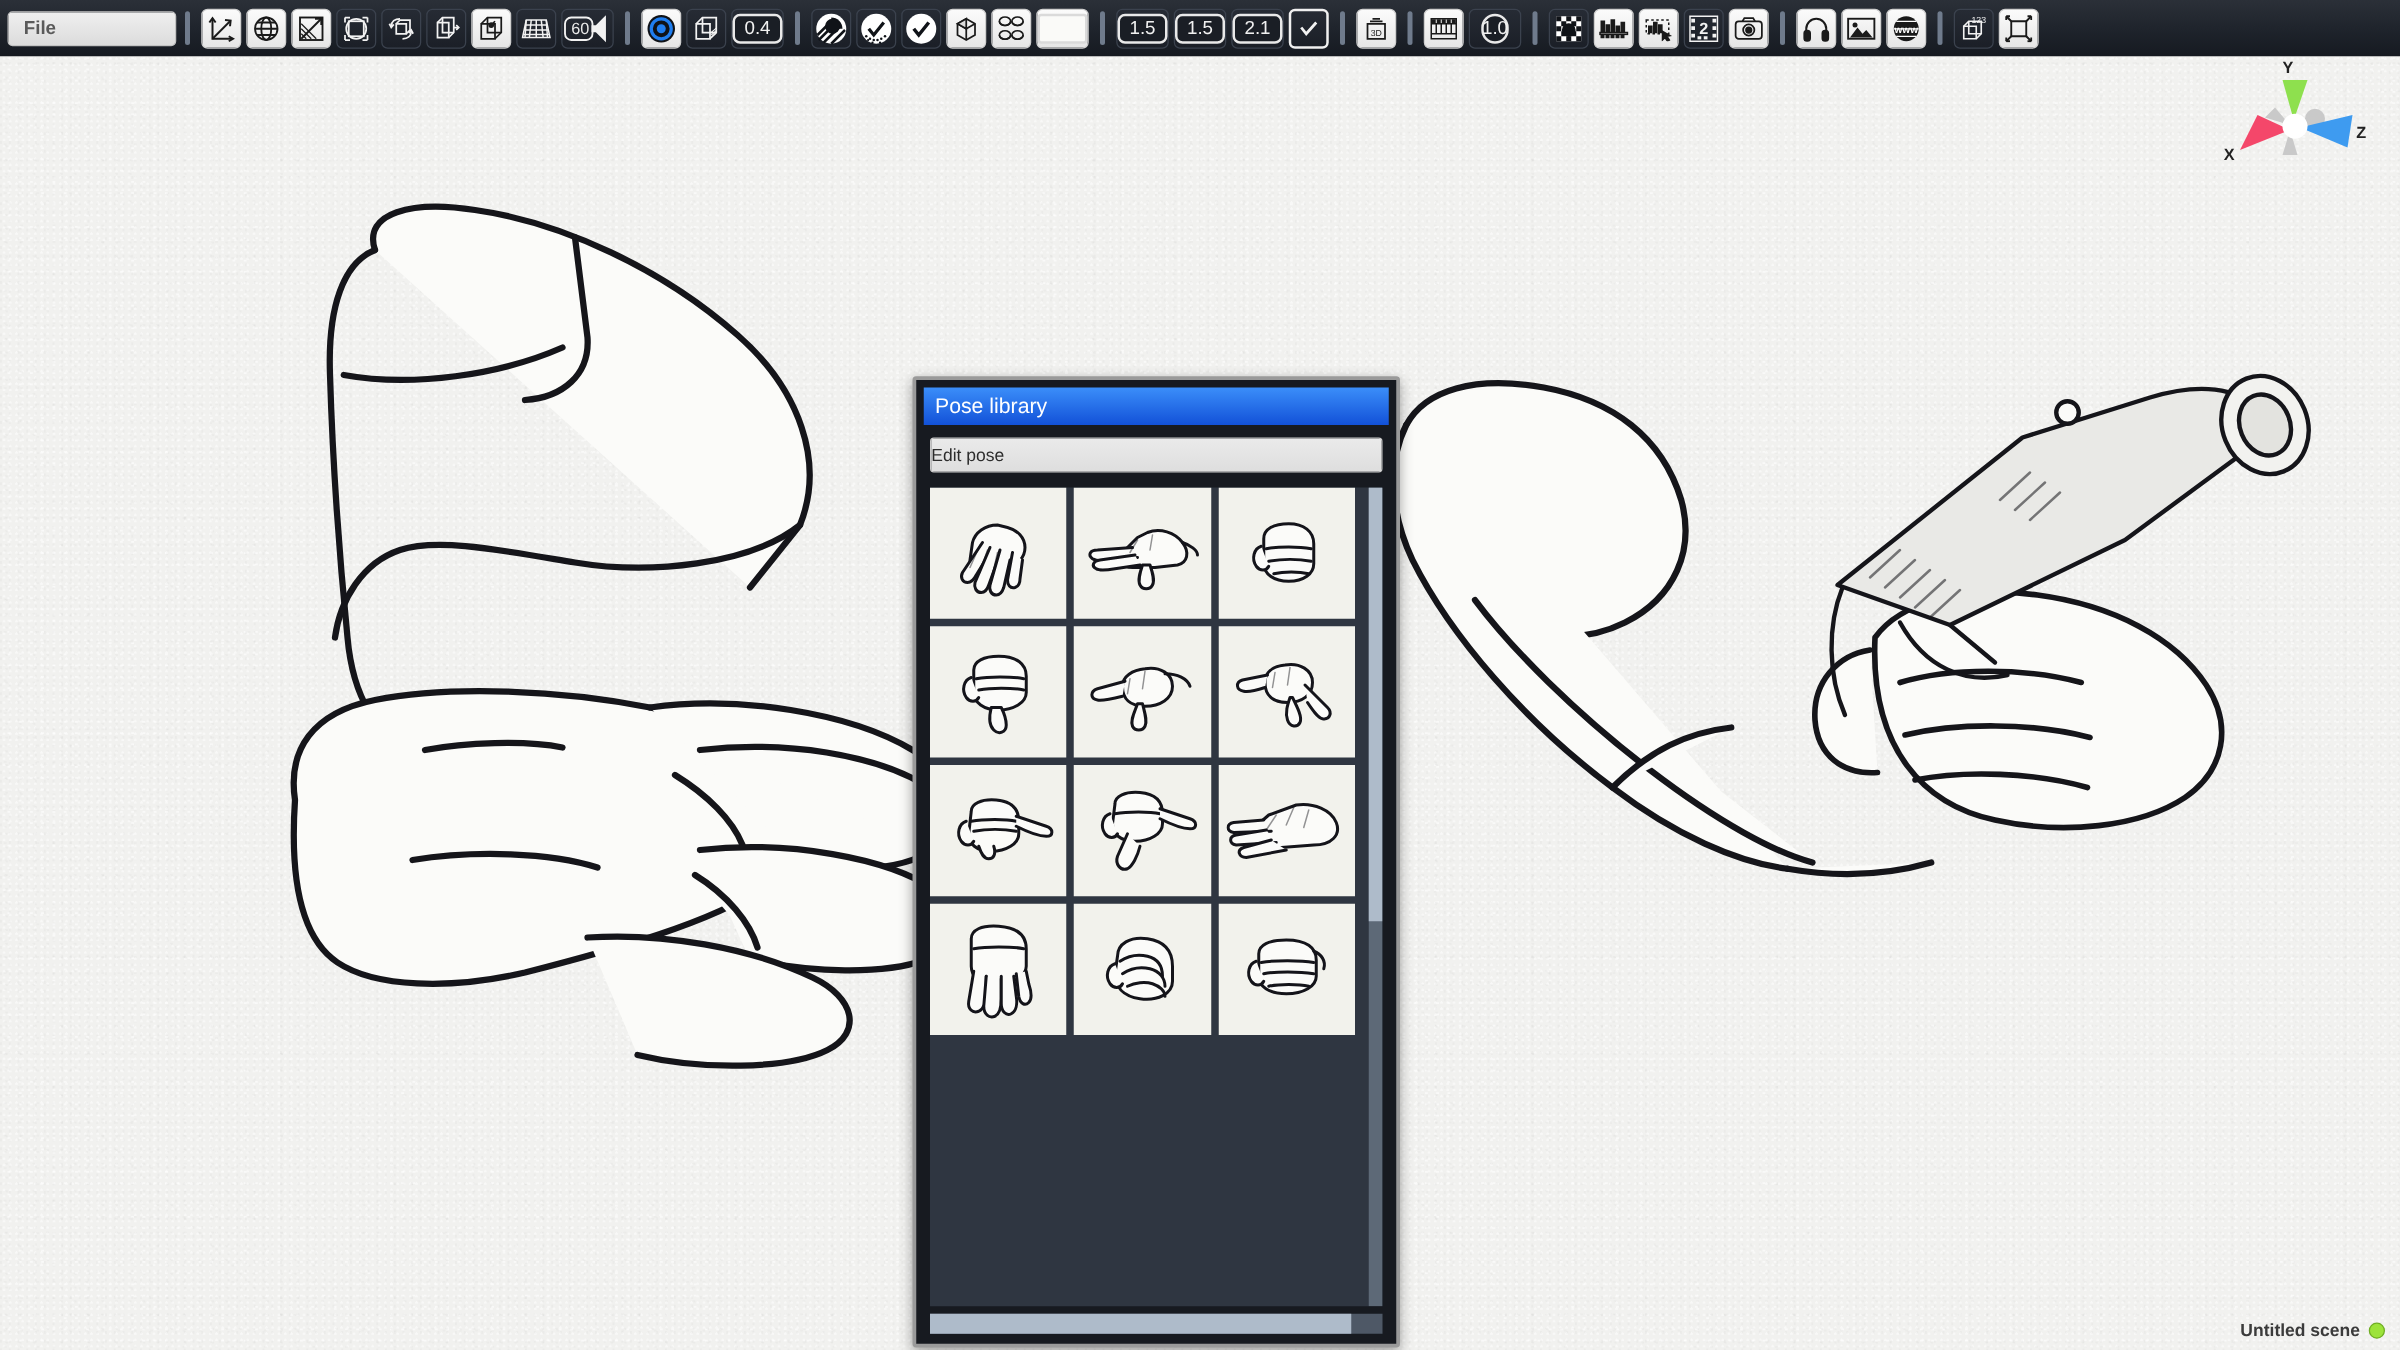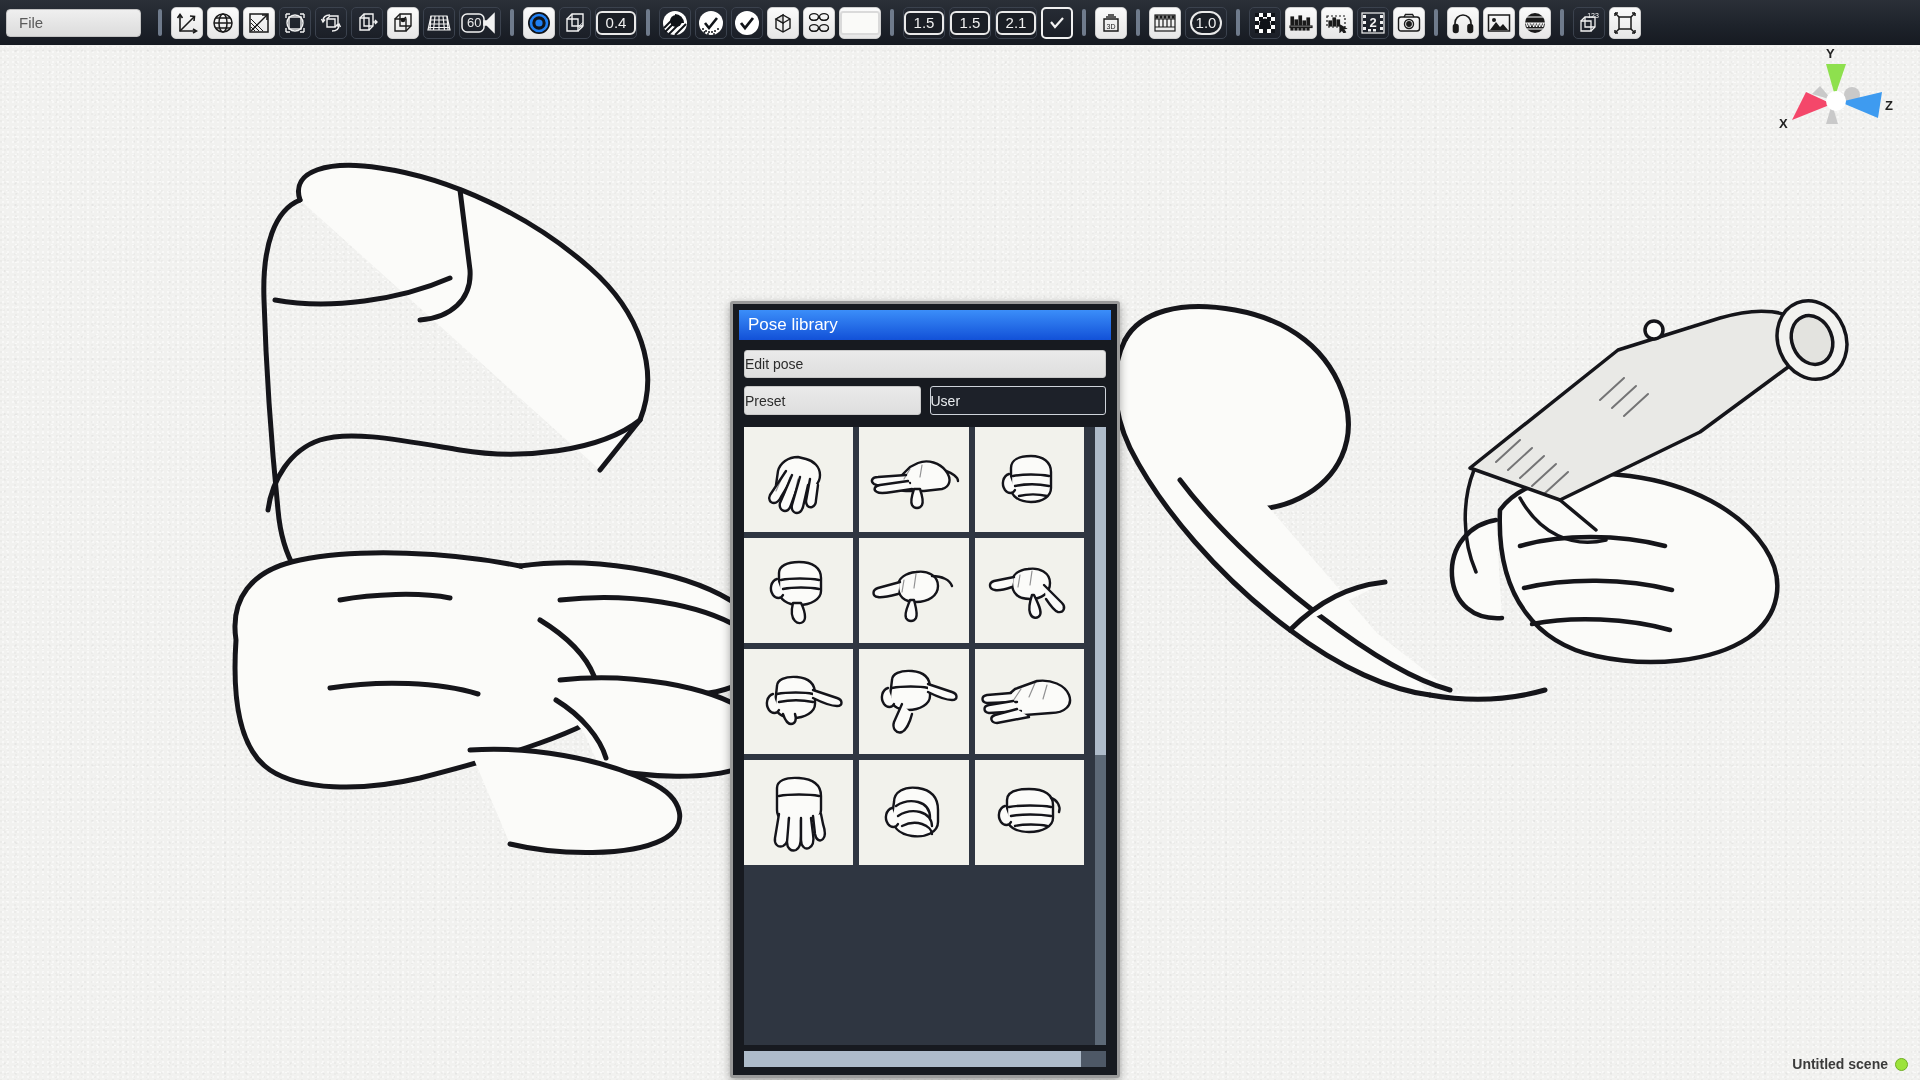--- a/index.html
+++ b/index.html
@@ -37,21 +37,21 @@
   }
   .file-menu {
     width: 135px; height: 28px;
     background: linear-gradient(#efefef, #dcdcdc);
     border: 1px solid #c3c3c3;
     border-radius: 4px;
     display: flex; align-items: center;
     padding-left: 12px;
     color: #5a5a5a;
     font-size: 15px;
-    margin-right: 10px;
+    font-weight: bold;
   }
   .sep {
     width: 4px; height: 27px;
     background: #6f7b8c;
     border-radius: 2px;
     margin: 0 7px;
     flex: 0 0 auto;
   }
   .tbtn {
     width: 32px; height: 32px;
@@ -486,21 +486,21 @@
       <g fill="#1a1a1a">
           <rect x="3" y="3" width="2" height="2"></rect>
           <rect x="7" y="3" width="2" height="2"></rect>
       <rect x="11" y="3" width="2" height="2"></rect>
           <rect x="15" y="3" width="2" height="2"></rect>
           <rect x="19" y="3" width="2" height="2"></rect>
         </g>
       </svg>
   </div>
   <div class="tbtn wide dark">
-    <div class="numbox" style="width:32px;border-radius:12px">1.0</div>
+    <div class="numbox" style="width:22px;border-radius:12px">1.0</div>
   </div>
   <div class="sep"></div>
 
   <div class="tbtn dark">
     <svg width="24" height="24" viewBox="0 0 24 24">
       <rect x="2" y="2" width="20" height="20" fill="#fff"></rect>
       <g fill="#101318">
         <rect x="2" y="2" width="4" height="4"></rect>
           <rect x="10" y="2" width="4" height="4"></rect>
           <rect x="18" y="2" width="4" height="4"></rect>
@@ -636,28 +636,20 @@
 
 <div id="dialog">
   <div id="dialog-title">
     <span>Pose library</span>
   </div>
 
   <div class="dlg-btn" id="edit-pose">
     <span>Edit pose</span>
   </div>
 
-  <div id="tabs">
-    <div class="dlg-btn">
-      <span>Preset</span>
-    </div>
-    <div class="dlg-btn unsel">
-      <span>User</span>
-    </div>
-  </div>
 
   <div id="grid-wrap">
     <div id="grid">
 
       <div class="cell">
         <svg width="86" height="86" viewBox="0 0 86 86" stroke="#14141a" stroke-width="2.4" stroke-linejoin="round" stroke-linecap="round">
           <path d="M50 22 C58 24 64 30 64 38 C64 46 58 52 50 54 L40 56 L30 58 C24 58 20 54 20 48 L22 34 C24 26 32 20 42 20 Z" fill="#fbfbf9"></path>
           <path d="M30 34 L14 58 C12 62 14 66 18 66 C21 66 23 64 25 60 L36 42" fill="#fbfbf9"></path>
           <path d="M36 38 L24 66 C23 70 25 74 29 74 C32 74 34 71 35 68 L43 46" fill="#fbfbf9"></path>
           <path d="M44 40 L36 68 C35 72 37 76 41 76 C44 76 46 73 47 70 L52 48" fill="#fbfbf9"></path>

